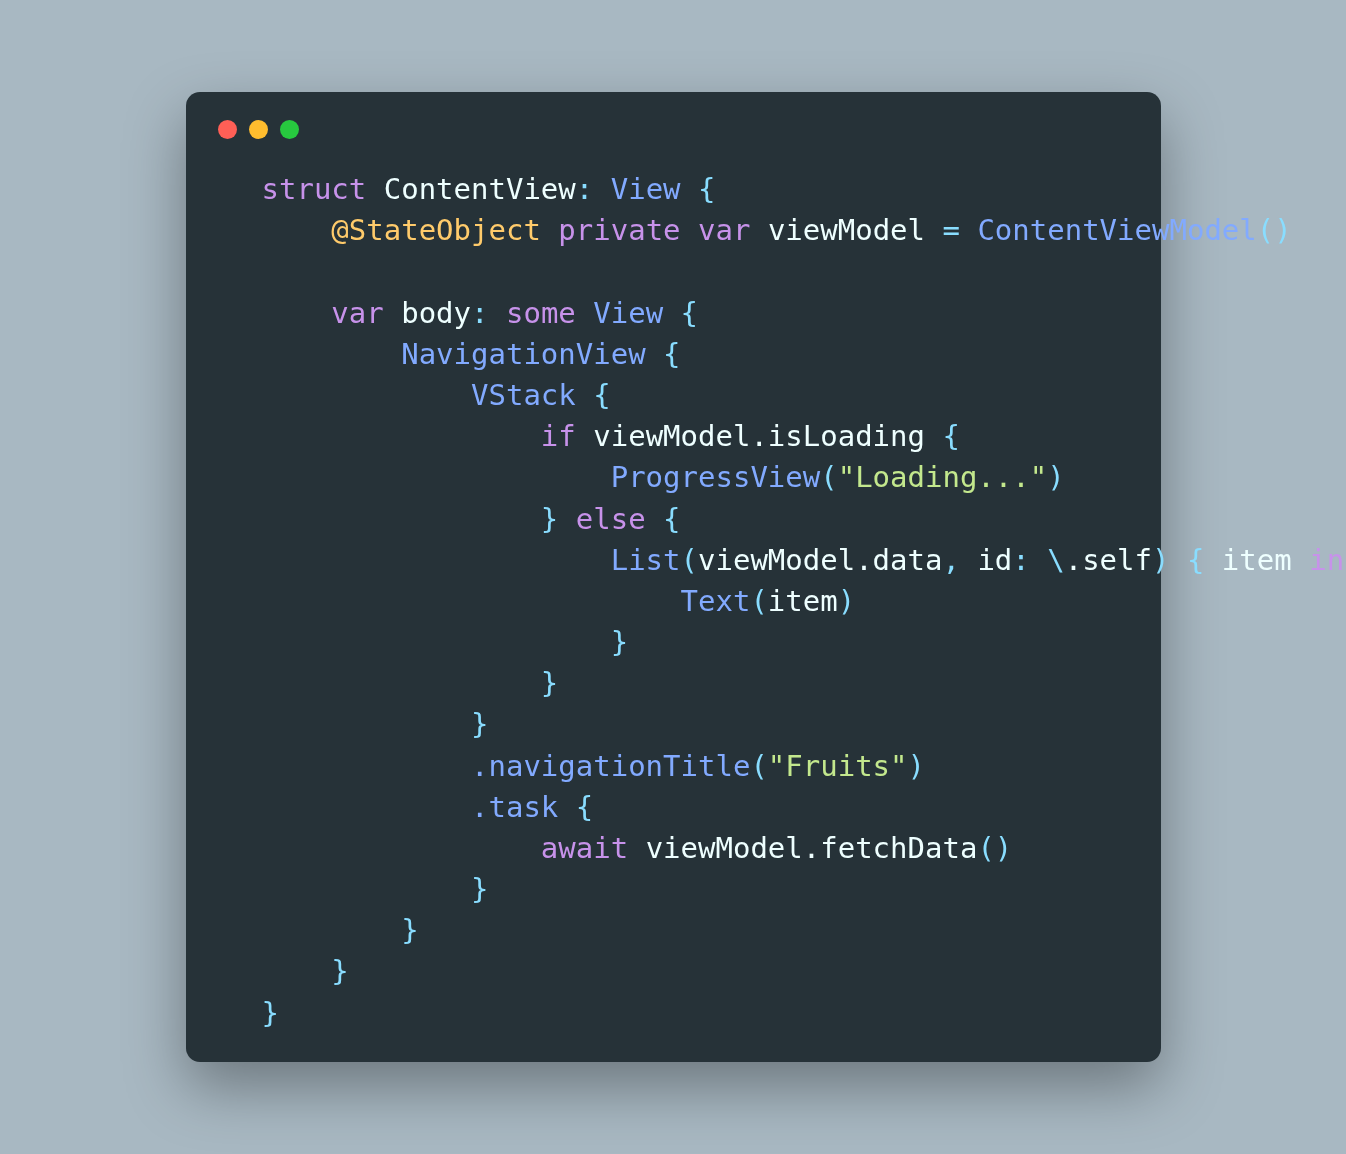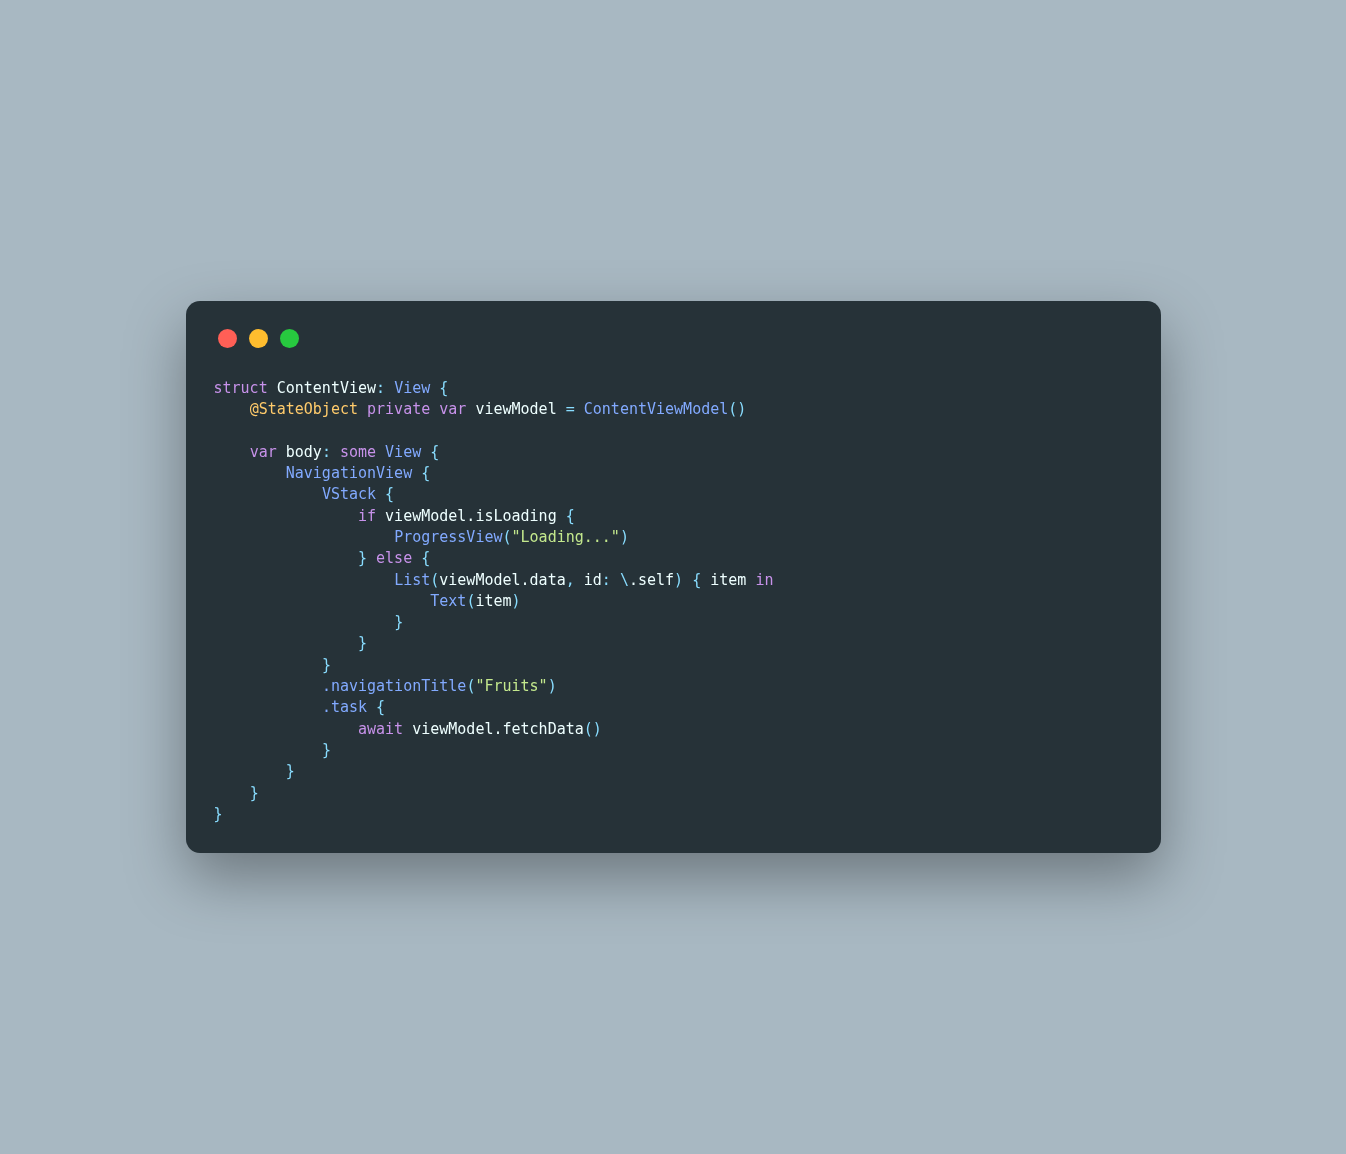--- a/index.html
+++ b/index.html
@@ -27,25 +27,26 @@
     }
     .light {
       width: 19px;
       height: 19px;
       border-radius: 50%;
     }
     .red { background: #ff5f56; }
     .yellow { background: #ffbd2e; }
     .green { background: #27c93f; }
     .code {
-      font-size: 15px;
+      font-size: 29px;
       line-height: 1.42;
       color: #eeffff;
       white-space: pre;
       font-weight: 400;
+      margin-left: 48px;
     }
     .keyword { color: #c792ea; }
     .type { color: #82aaff; }
     .attr { color: #ffcb6b; }
     .string { color: #c3e88d; }
     .punc { color: #89ddff; }
     .plain { color: #eeffff; }
     .method { color: #82aaff; }
   </style>
 </head>

